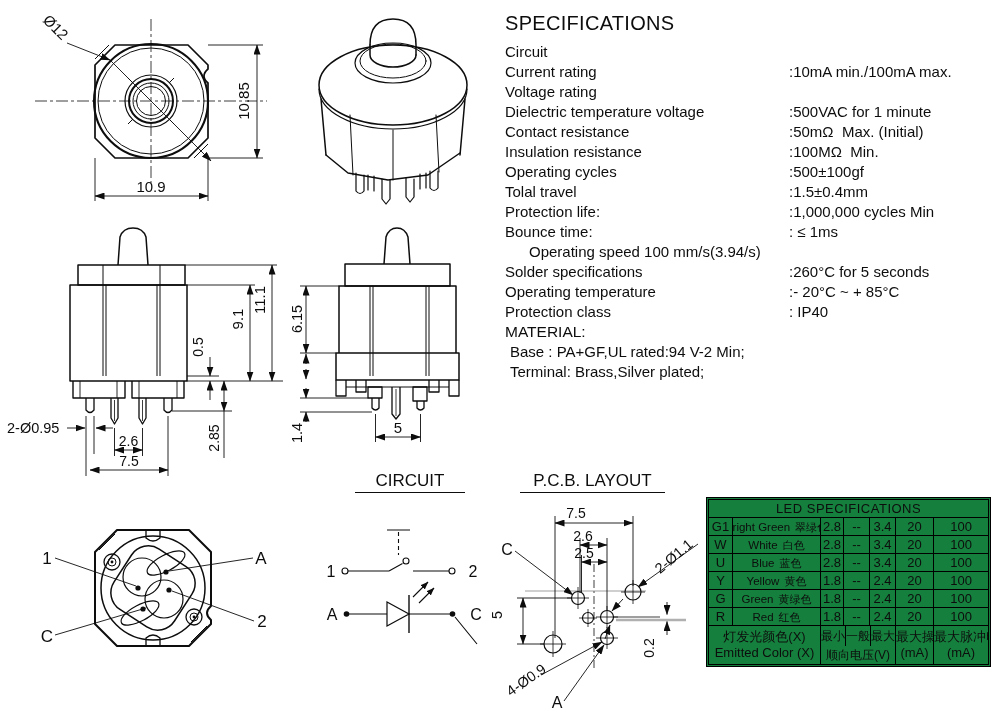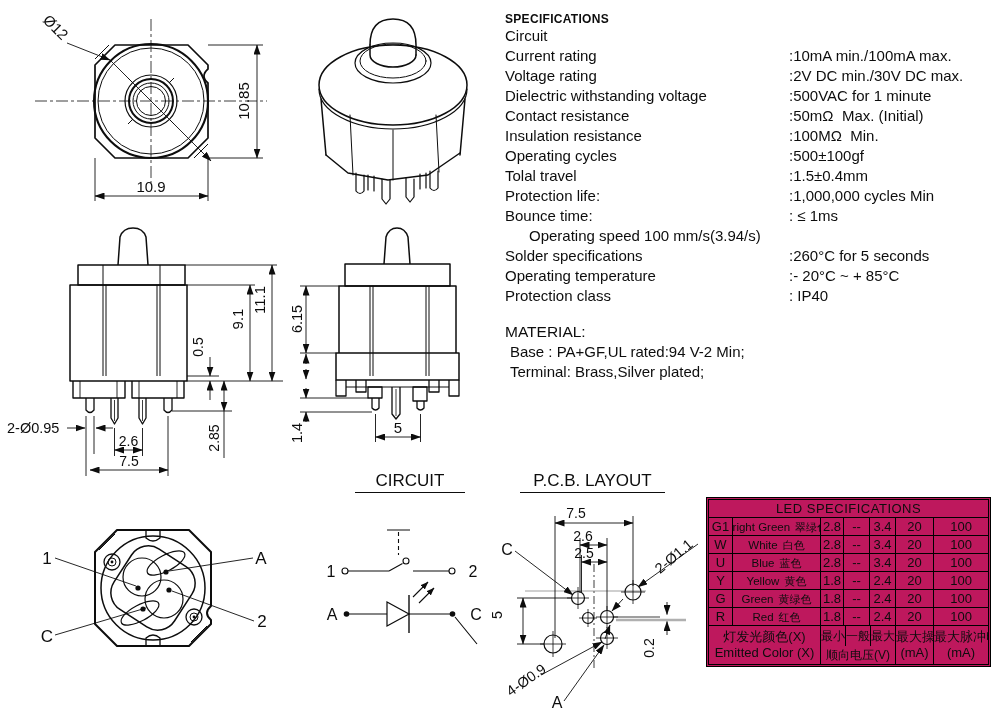--- a/index.html
+++ b/index.html
@@ -2,34 +2,34 @@
 <html><head>
 <meta charset="utf-8">
 <style>
   html,body{margin:0;padding:0;background:#fff}
   .page{position:relative;width:1000px;height:722px;background:#ffffff;
         font-family:"Liberation Sans",sans-serif;color:#0d0d0d;overflow:hidden}
   .abs{position:absolute}
   svg text{fill:#0d0d0d;font-family:"Liberation Sans",sans-serif}
   
   .specs{left:505px;top:12px;width:492px}
-  .specs-title{font-weight:bold;font-size:12px;letter-spacing:.3px;}
+  .specs-title{font-weight:normal;font-size:20px;letter-spacing:.3px;margin-bottom:7px}
   .spec-row{display:flex;font-size:15px;line-height:20px}
   .spec-label{width:284px;flex:none}
   .spec-label.indent{padding-left:24px}
   .spec-value{flex:1;white-space:pre}
   
   .material{left:505px;top:322px;width:480px}
   .mat-title{font-size:15.5px;line-height:20px}
   .mat-line{font-size:15px;line-height:20px;padding-left:5px}
   
   .sec-title{position:absolute;font-size:17px;text-align:center;
              border-bottom:1.5px solid #0d0d0d;padding-bottom:1px}
   
-  .led-wrap{position:absolute;left:706px;top:497px;border:1.5px solid #000;padding:1px;background:#be185d}
+  .led-wrap{position:absolute;left:706px;top:497px;border:1.5px solid #000;padding:1px;background:#15803d}
   table.led{border-collapse:collapse;table-layout:fixed;width:280px}
   table.led td{border:1px solid #000;text-align:center;padding:0;height:17px;
                font-size:13px;line-height:16px;overflow:hidden;white-space:nowrap;vertical-align:middle}
   td.ttl{height:22px;font-size:15.5px;white-space:pre;letter-spacing:.5px}
   .ncell{display:flex;justify-content:center;align-items:center;gap:5px}
   .ncell .en{font-size:11.5px}
   .ncell .zh{font-size:11px}
   td.fA{height:42px;font-size:12.5px;white-space:normal;line-height:16px}
   td.fB{height:42px;padding:0}
   .vrow{display:flex;height:20px;line-height:20px;font-size:12px}
@@ -99,24 +99,23 @@
     <div class="specs-title">SPECIFICATIONS</div>
     <div class="spec-row">
         <span class="spec-label">Circuit</span>
       </div>
     <div class="spec-row">
         <span class="spec-label">Current rating</span>
         <span class="spec-value">:10mA min./100mA max.</span>
       </div>
     <div class="spec-row">
         <span class="spec-label">Voltage rating</span>
-        <span class="spec-value">:2V DC min./30V DC max.</span>
-      </div>
-    <div class="spec-row">
-        <span class="spec-label">Dielectric withstanding voltage</span>
+      </div>
+    <div class="spec-row">
+        <span class="spec-label">Dielectric temperature voltage</span>
         <span class="spec-value">:500VAC for 1 minute</span>
       </div>
     <div class="spec-row">
         <span class="spec-label">Contact resistance</span>
         <span class="spec-value">:50mΩ  Max. (Initial)</span>
       </div>
     <div class="spec-row">
         <span class="spec-label">Insulation resistance</span>
         <span class="spec-value">:100MΩ  Min.</span>
       </div>

